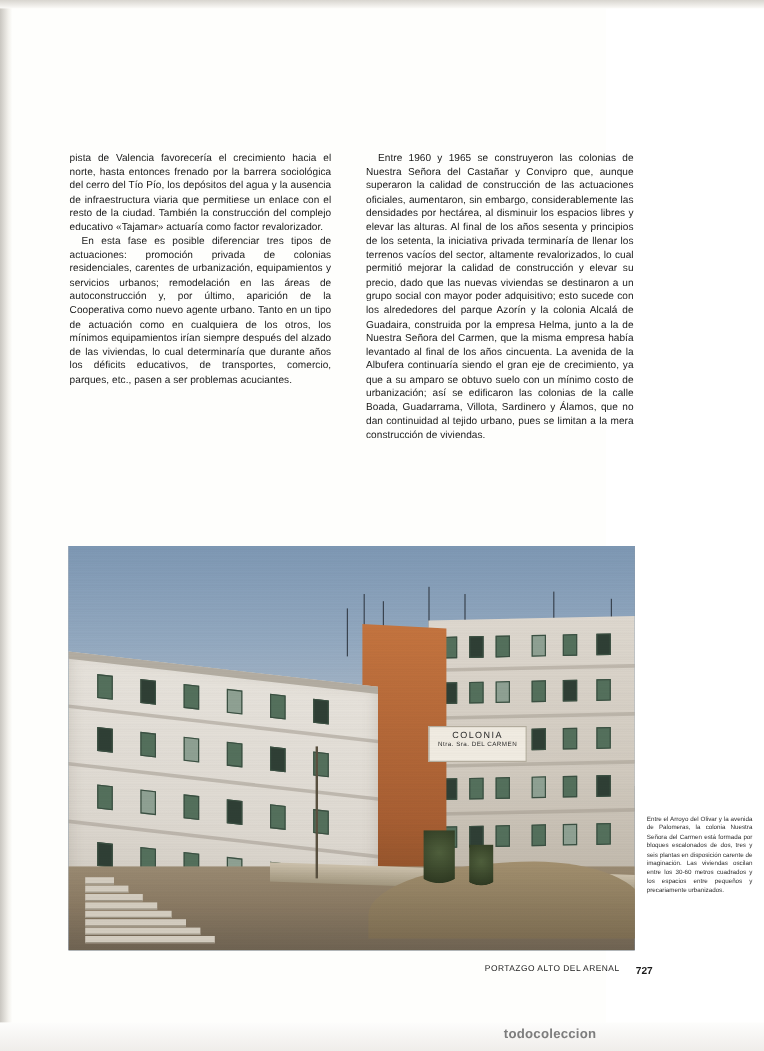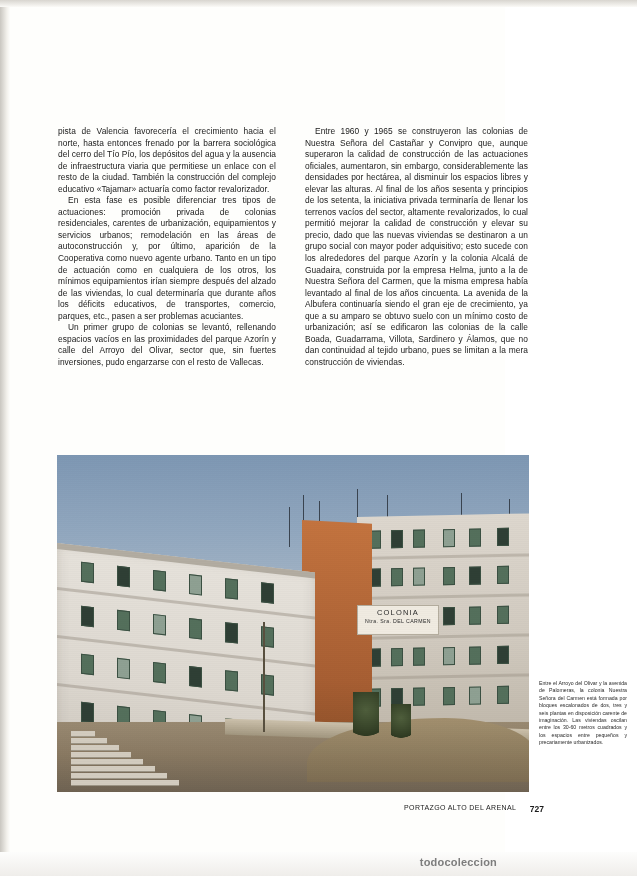--- a/index.html
+++ b/index.html
@@ -244,21 +244,20 @@
 
 <div class="page">
 
   <div class="edge-left"></div>
   <div class="edge-top"></div>
   <div class="edge-bottom"></div>
 
   <div class="col" id="col-left">
     <p>pista de Valencia favorecería el crecimiento hacia el norte, hasta entonces frenado por la barrera sociológica del cerro del Tío Pío, los depósitos del agua y la ausencia de infraestructura viaria que permitiese un enlace con el resto de la ciudad. También la construcción del complejo educativo «Tajamar» actuaría como factor revalorizador.</p>
     <p class="indent">En esta fase es posible diferenciar tres tipos de actuaciones: promoción privada de colonias residenciales, carentes de urbanización, equipamientos y servicios urbanos; remodelación en las áreas de autoconstrucción y, por último, aparición de la Cooperativa como nuevo agente urbano. Tanto en un tipo de actuación como en cualquiera de los otros, los mínimos equipamientos irían siempre después del alzado de las viviendas, lo cual determinaría que durante años los déficits educativos, de transportes, comercio, parques, etc., pasen a ser problemas acuciantes.</p>
-    <p class="indent">Un primer grupo de colonias se levantó, rellenando espacios vacíos en las proximidades del parque Azorín y calle del Arroyo del Olivar, sector que, sin fuertes inversiones, pudo engarzarse con el resto de Vallecas.</p>
   </div>
 
   <div class="col" id="col-right">
     <p class="indent">Entre 1960 y 1965 se construyeron las colonias de Nuestra Señora del Castañar y Convipro que, aunque superaron la calidad de construcción de las actuaciones oficiales, aumentaron, sin embargo, considerablemente las densidades por hectárea, al disminuir los espacios libres y elevar las alturas. Al final de los años sesenta y principios de los setenta, la iniciativa privada terminaría de llenar los terrenos vacíos del sector, altamente revalorizados, lo cual permitió mejorar la calidad de construcción y elevar su precio, dado que las nuevas viviendas se destinaron a un grupo social con mayor poder adquisitivo; esto sucede con los alrededores del parque Azorín y la colonia Alcalá de Guadaira, construida por la empresa Helma, junto a la de Nuestra Señora del Carmen, que la misma empresa había levantado al final de los años cincuenta. La avenida de la Albufera continuaría siendo el gran eje de crecimiento, ya que a su amparo se obtuvo suelo con un mínimo costo de urbanización; así se edificaron las colonias de la calle Boada, Guadarrama, Villota, Sardinero y Álamos, que no dan continuidad al tejido urbano, pues se limitan a la mera construcción de viviendas.</p>
   </div>
 
   <div class="photo">
     <div class="sky"></div>
 
     <div class="antenna" style="left:232px; top:52px; height:40px;"></div>

